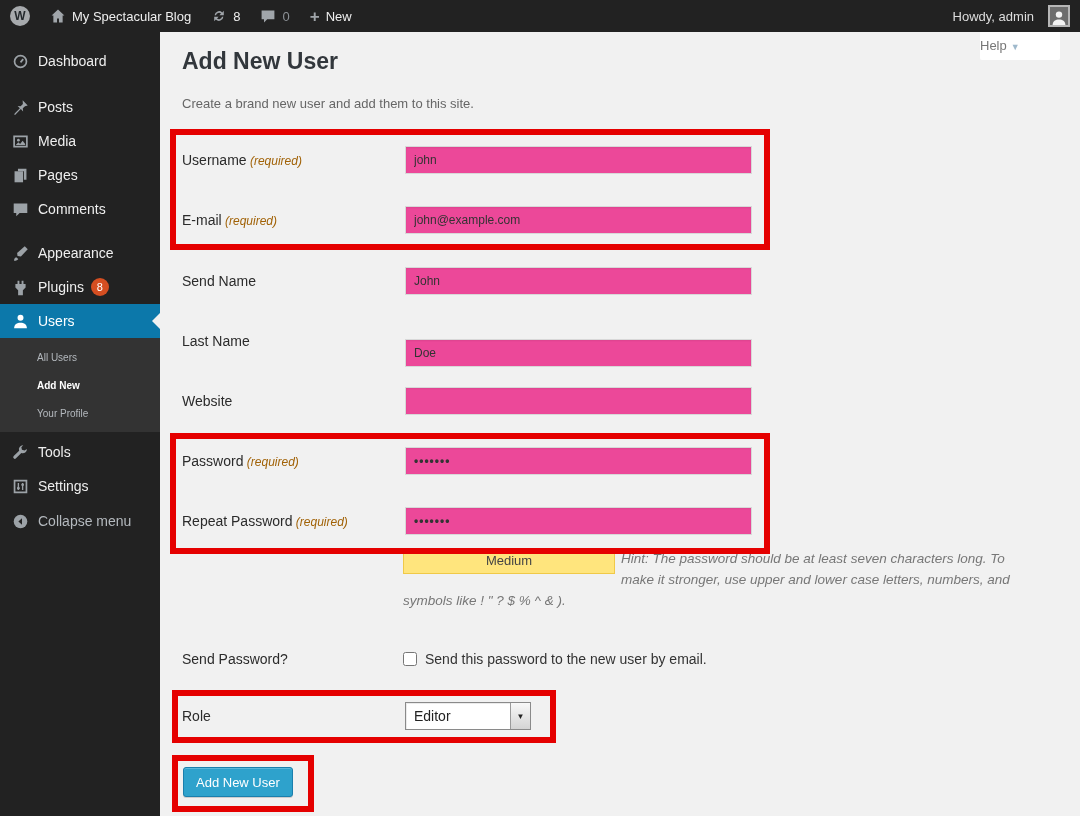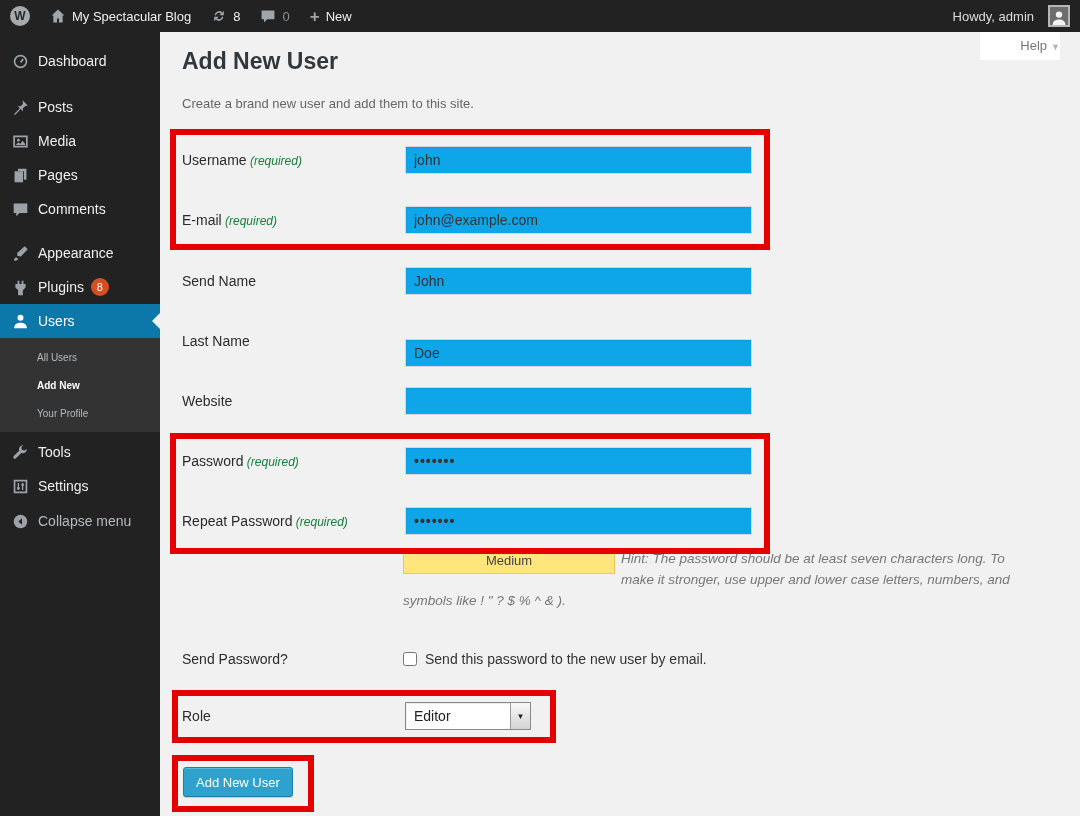--- a/index.html
+++ b/index.html
@@ -36,30 +36,30 @@
                           border:8px solid transparent; border-right:8px solid #f1f1f1; border-left:none; }
   .badge { display:inline-block; min-width:18px; height:18px; margin-left:7px; padding:0 4px; border-radius:9px;
            background:#d54e21; color:#fff; font-size:11px; line-height:18px; text-align:center; }
   #users-submenu { position:absolute; left:0; top:306px; width:160px; height:94px; background:#333; padding:6px 0; }
   .submenu-item { height:28px; line-height:28px; padding-left:37px; font-size:10px; color:#b4b9be; cursor:pointer; }
   .submenu-item.current { color:#fff; font-weight:bold; }
 
   
   #content { position:absolute; left:160px; top:32px; width:920px; height:784px; background:#f1f1f1; }
   #help-tab { position:absolute; left:820px; top:0; width:80px; height:28px; background:#fff; color:#777;
-              font-size:13px; line-height:28px; text-align:right; border-radius:0 0 2px 2px; cursor:pointer; }
+              font-size:13px; line-height:28px; text-align:left; border-radius:0 0 2px 2px; cursor:pointer; }
   #help-tab .tri { font-size:9px; color:#9fb9cc; margin-left:4px; }
   #page-title { position:absolute; left:22px; top:16px; font-size:23px; font-weight:600; color:#32373c; }
   #page-desc { position:absolute; left:22px; top:64px; font-size:13px; color:#666; }
 
   .frow-label { position:absolute; left:22px; width:220px; height:28px; line-height:28px; font-size:14px; color:#2b2b2b; }
-  .frow-label em { font-size:12px; color:#15803d; }
-  .txt { position:absolute; left:245px; width:347px; height:28px; border:1px solid #d8d8d8; background:#0ea5e9;
+  .frow-label em { font-size:12px; color:#a16207; }
+  .txt { position:absolute; left:245px; width:347px; height:28px; border:1px solid #d8d8d8; background:#ec4899;
          box-shadow:inset 0 1px 2px rgba(0,0,0,.07); font-family:"Liberation Sans",sans-serif;
-         font-size:14px; color:#333; padding:0 8px; outline:none; }
+         font-size:12px; color:#333; padding:0 8px; outline:none; }
   .txt.pw { letter-spacing:1px; font-weight:bold; }
 
   #strength-meter { float:left; width:212px; height:26px; margin-right:6px; margin-bottom:2px;
                     background:#ffe57d; border:1px solid #f0c948; color:#444; font-size:13px;
                     line-height:24px; text-align:center; }
   #hint-wrap { position:absolute; left:243px; top:516px; width:632px; }
   #hint-text { font-size:13.5px; font-style:italic; color:#777; line-height:21px; }
 
   #send-row { position:absolute; left:243px; top:617px; height:20px; display:flex; align-items:center; gap:8px; }
   #send-checkbox { width:14px; height:14px; }

